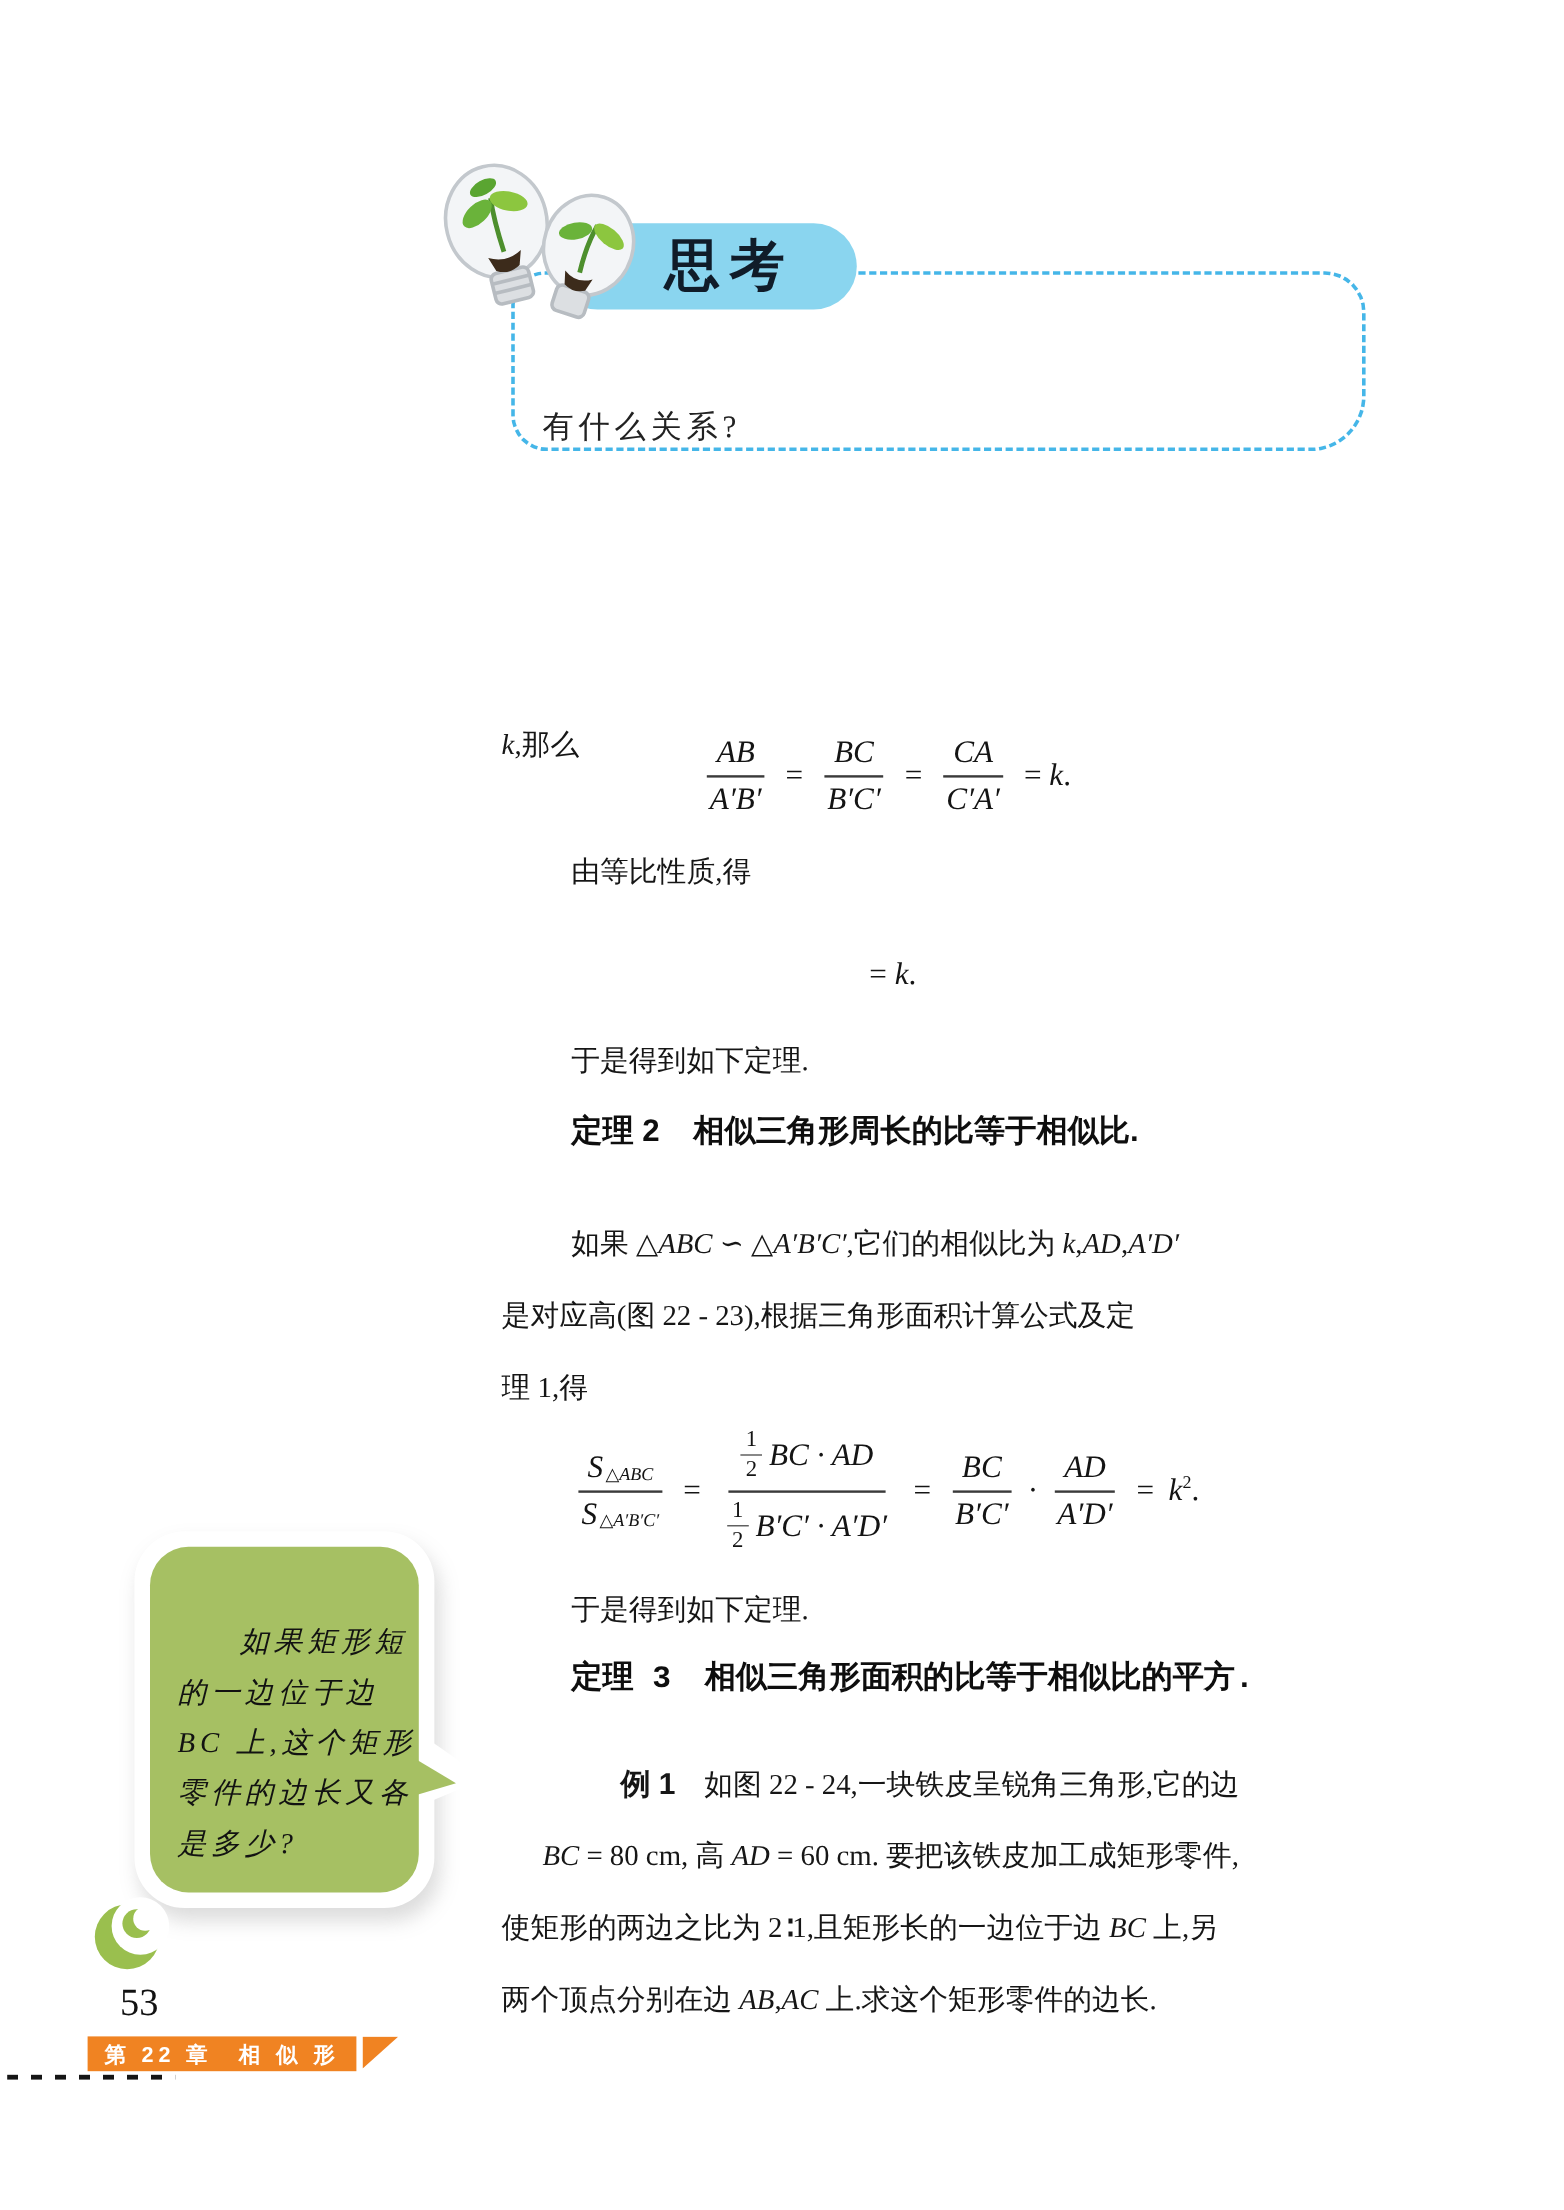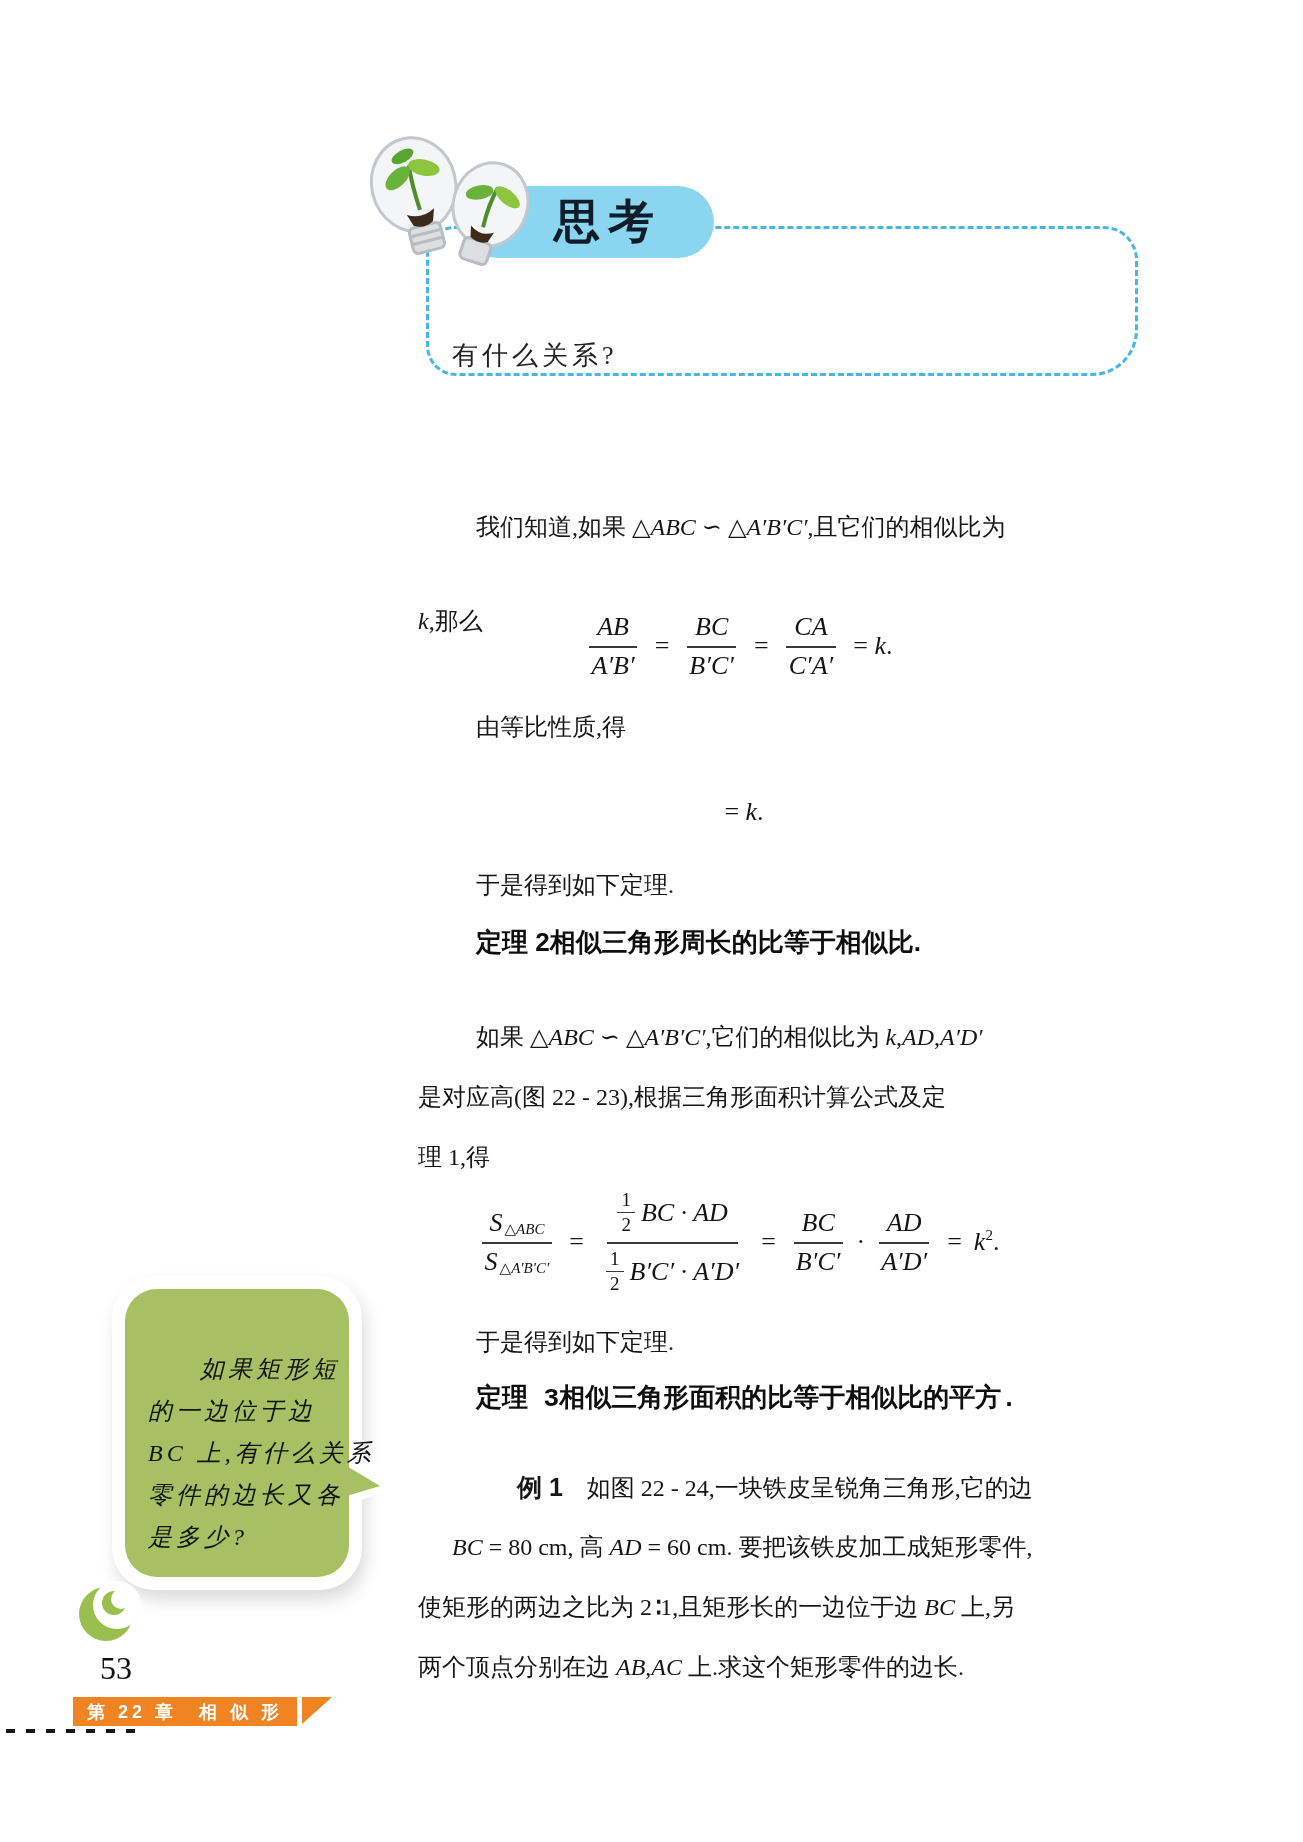--- a/index.html
+++ b/index.html
@@ -16,21 +16,21 @@
   .bulbs{position:absolute;left:348px;top:112px;width:200px;height:192px;}
   .think-line{position:absolute;font-size:26px;letter-spacing:4px;white-space:nowrap;color:#222;}
   .tl1{left:492px;top:291px;}
   .tl2{left:452px;top:338px;}
 
   
   .bline{position:absolute;font-size:24px;line-height:34px;white-space:nowrap;color:#161616;}
   .mi{font-style:italic;font-family:"Liberation Serif","DejaVu Serif",serif;}
   .bold-head{font-family:"Liberation Sans","DejaVu Sans",sans-serif;font-weight:700;
     font-size:26px;color:#0e0e0e;}
-  .bold-head .th-text{}
+  .bold-head .th-text{margin-left:28px;}
   .ex-label{font-family:"Liberation Sans","DejaVu Sans",sans-serif;font-weight:700;
     font-size:25px;margin-right:24px;margin-left:41px;}
 
   
   .formula{position:absolute;left:418px;width:640px;display:flex;align-items:center;
     justify-content:center;font-size:26px;color:#141414;}
   .frac{display:inline-flex;flex-direction:column;align-items:center;font-style:italic;}
   .frac .num{border-bottom:2px solid #3a3a3a;padding:1px 8px 4px;}
   .frac .den{padding:3px 8px 0;}
   .op{margin:0 12px;font-style:normal;}
@@ -97,21 +97,20 @@
       <ellipse cx="140" cy="92" rx="37" ry="42" fill="#f3f5f7" stroke="#c3c8cd" stroke-width="3"></ellipse>
       <rect x="126" y="130" width="28" height="22" rx="5" fill="#dcdfe2" stroke="#b7bcc1" stroke-width="3"></rect>
       <path d="M128 118 Q140 126 152 118 L149 129 Q140 134 131 129 Z" fill="#3c2b1b"></path>
       <path d="M140 116 Q138 92 142 74" stroke="#4d8f2d" stroke-width="4" fill="none"></path>
       <ellipse cx="126" cy="84" rx="14" ry="7" fill="#6ab33a" transform="rotate(-28 126 84)"></ellipse>
       <ellipse cx="154" cy="80" rx="15" ry="7" fill="#8cc63f" transform="rotate(22 154 80)"></ellipse>
     </g>
   </svg>
   <div class="think-line tl2">有什么关系?</div>
 
-  <div class="bline" style="left:476px;top:510px;"><span>我们知道,如果 △</span><span class="mi">ABC</span><span> ∽ △</span><span class="mi">A′B′C′</span><span>,且它们的相似比为</span></div>
   <div class="bline" style="left:418px;top:604px;"><span class="mi">k</span><span>,那么</span></div>
 
   <div class="formula" style="top:600px;height:92px;">
     <span class="frac">
         <span class="num">AB</span>
         <span class="den">A′B′</span>
       </span>
     <span class="op">=</span>
     <span class="frac">
         <span class="num">BC</span>
@@ -196,21 +195,21 @@
   <div class="bline" style="left:418px;top:1590px;"><span>使矩形的两边之比为 2∶1,且矩形长的一边位于边 </span><span class="mi">BC</span><span> 上,另</span></div>
   <div class="bline" style="left:418px;top:1650px;"><span>两个顶点分别在边 </span><span class="mi">AB</span><span>,</span><span class="mi">AC</span><span> 上.求这个矩形零件的边长.</span></div>
 
   <div class="bubble-outer"></div>
   <div class="bubble-tail-white"></div>
   <div class="bubble-inner"></div>
   <div class="bubble-tail-green"></div>
   <div class="bubble-text">
     <div class="bubble-line first">如果矩形短</div>
     <div class="bubble-line">的一边位于边</div>
-    <div class="bubble-line">BC 上,有什么关系</div>
+    <div class="bubble-line">BC 上,这个矩形</div>
     <div class="bubble-line">零件的边长又各</div>
     <div class="bubble-line">是多少?</div>
   </div>
 
   <svg class="crescent" viewBox="0 0 74 74">
     <circle cx="32" cy="38" r="31" fill="#ffffff"></circle>
     <circle cx="32" cy="38" r="27" fill="#9abf4e"></circle>
     <circle cx="43" cy="29" r="24" fill="#ffffff"></circle>
     <circle cx="40" cy="27" r="12" fill="#9abf4e"></circle>
     <circle cx="47" cy="23" r="10" fill="#ffffff"></circle>

